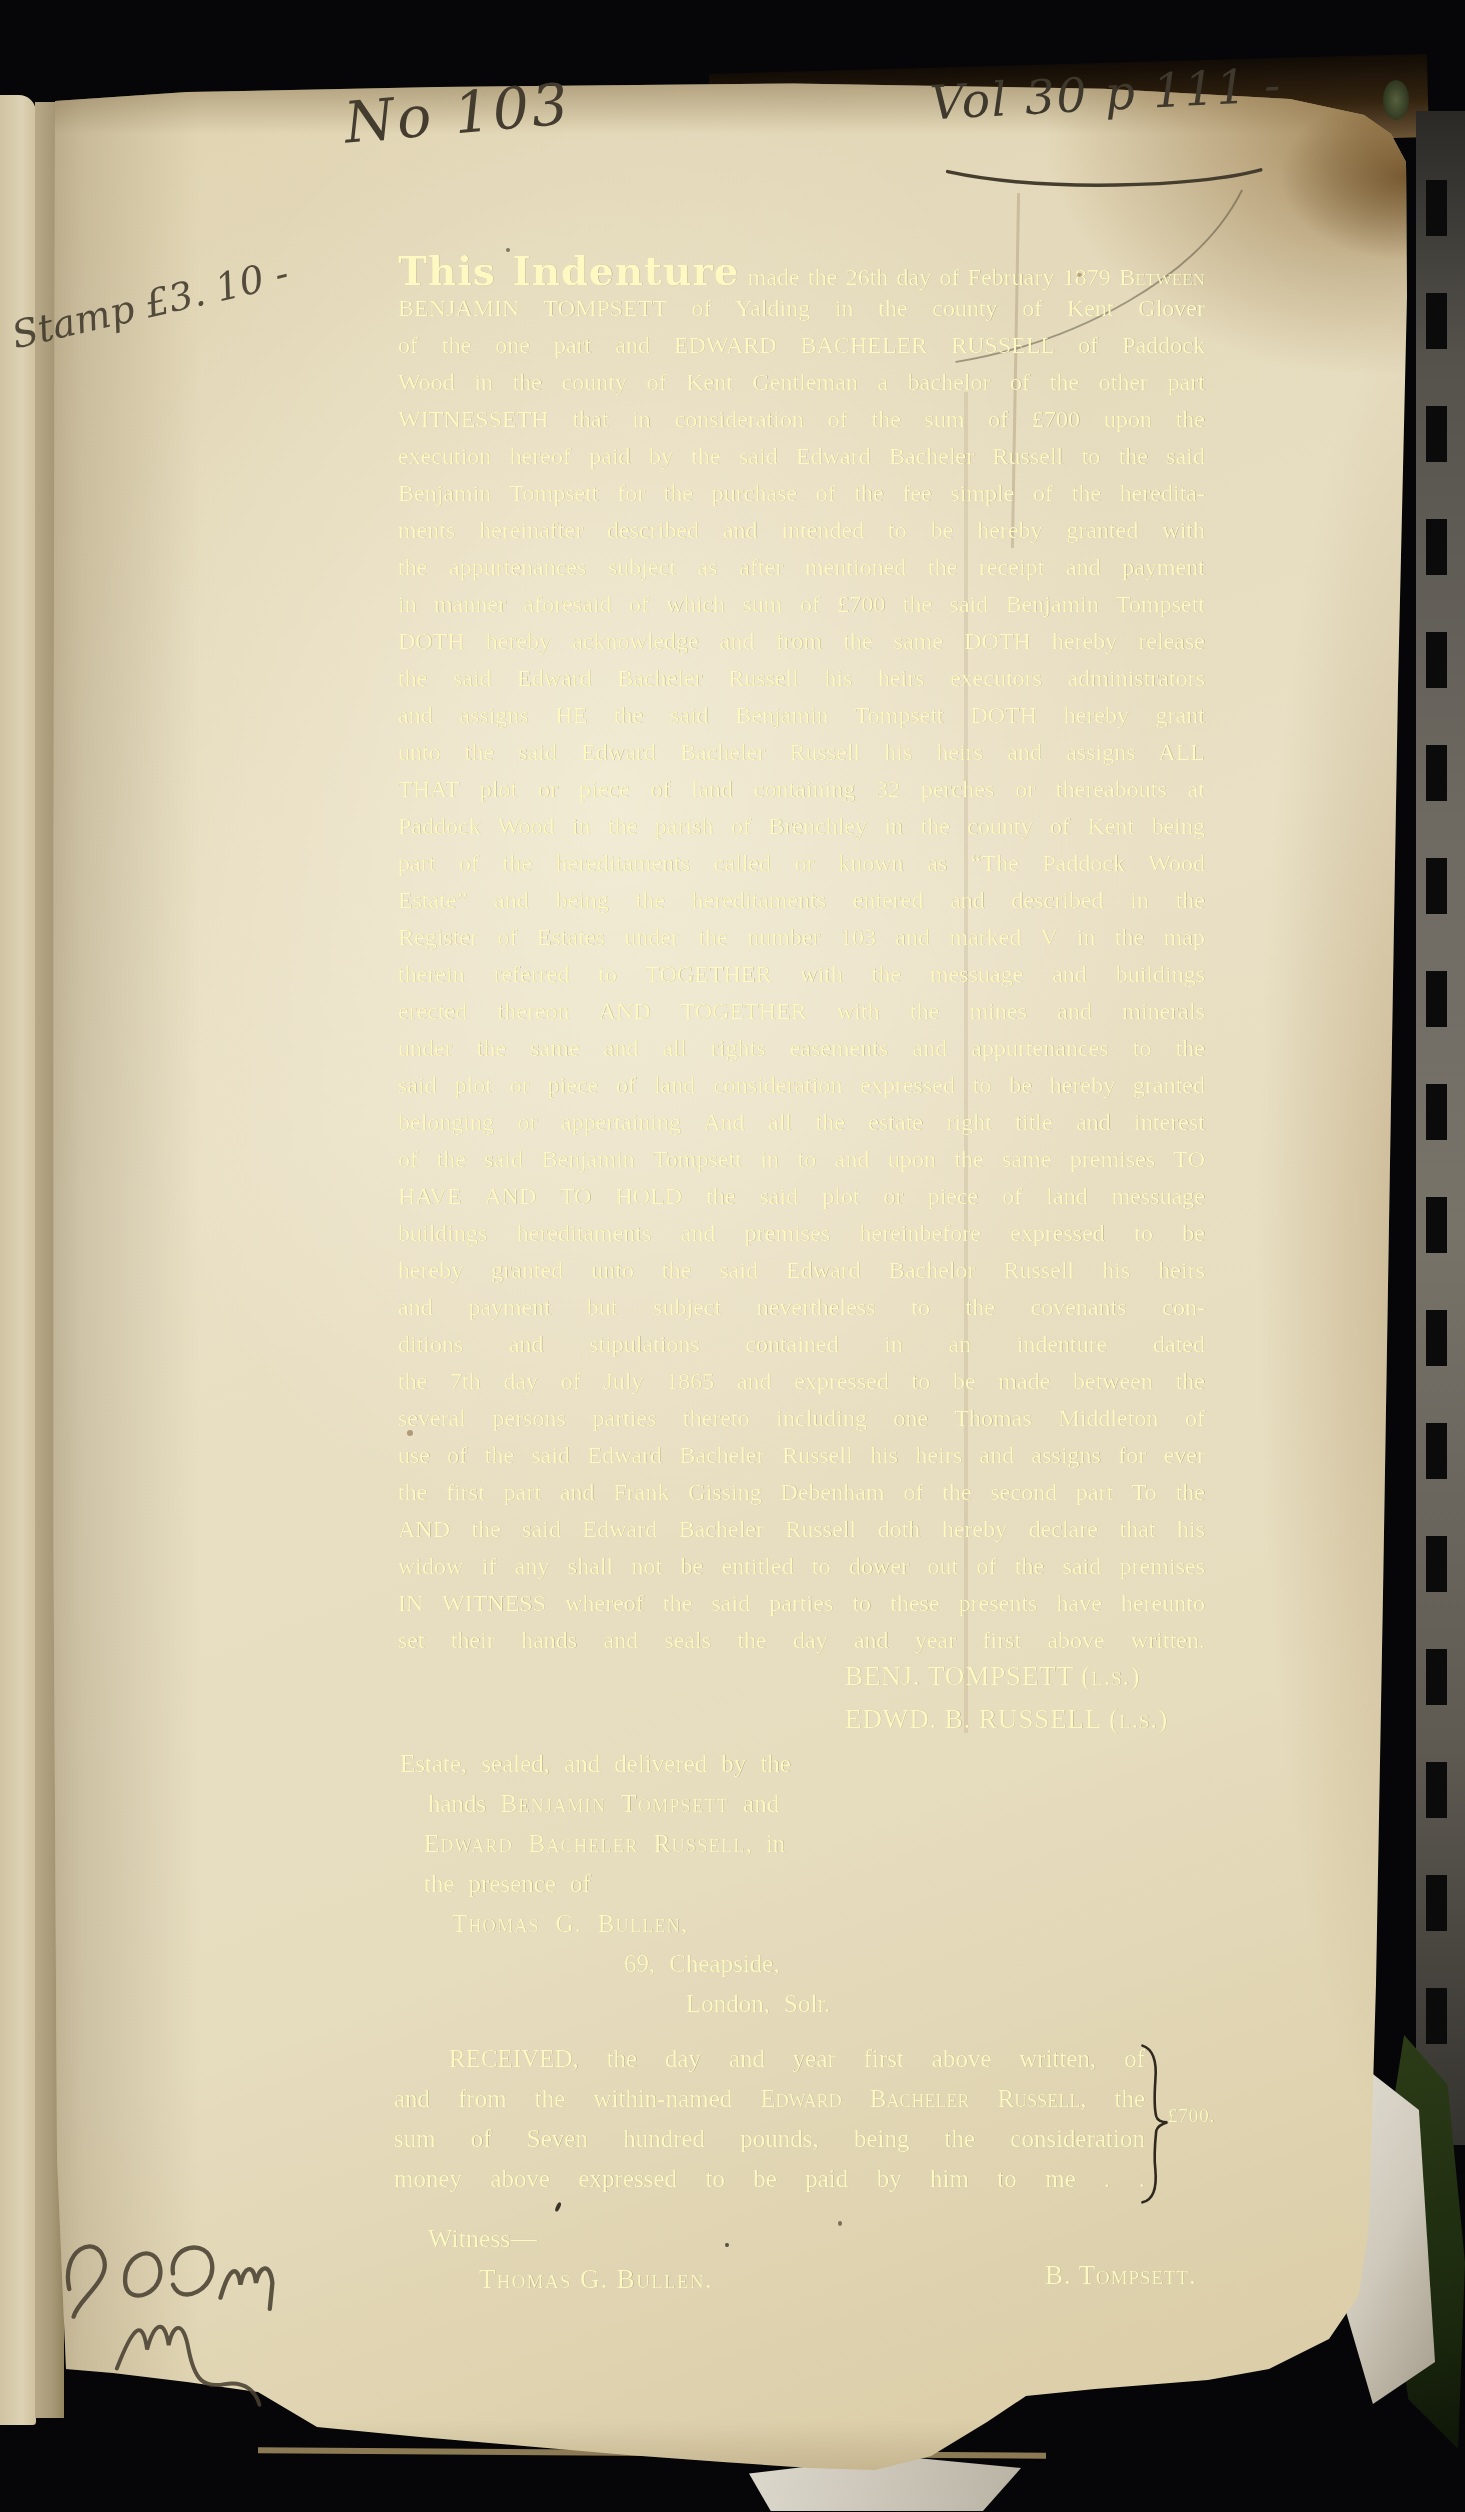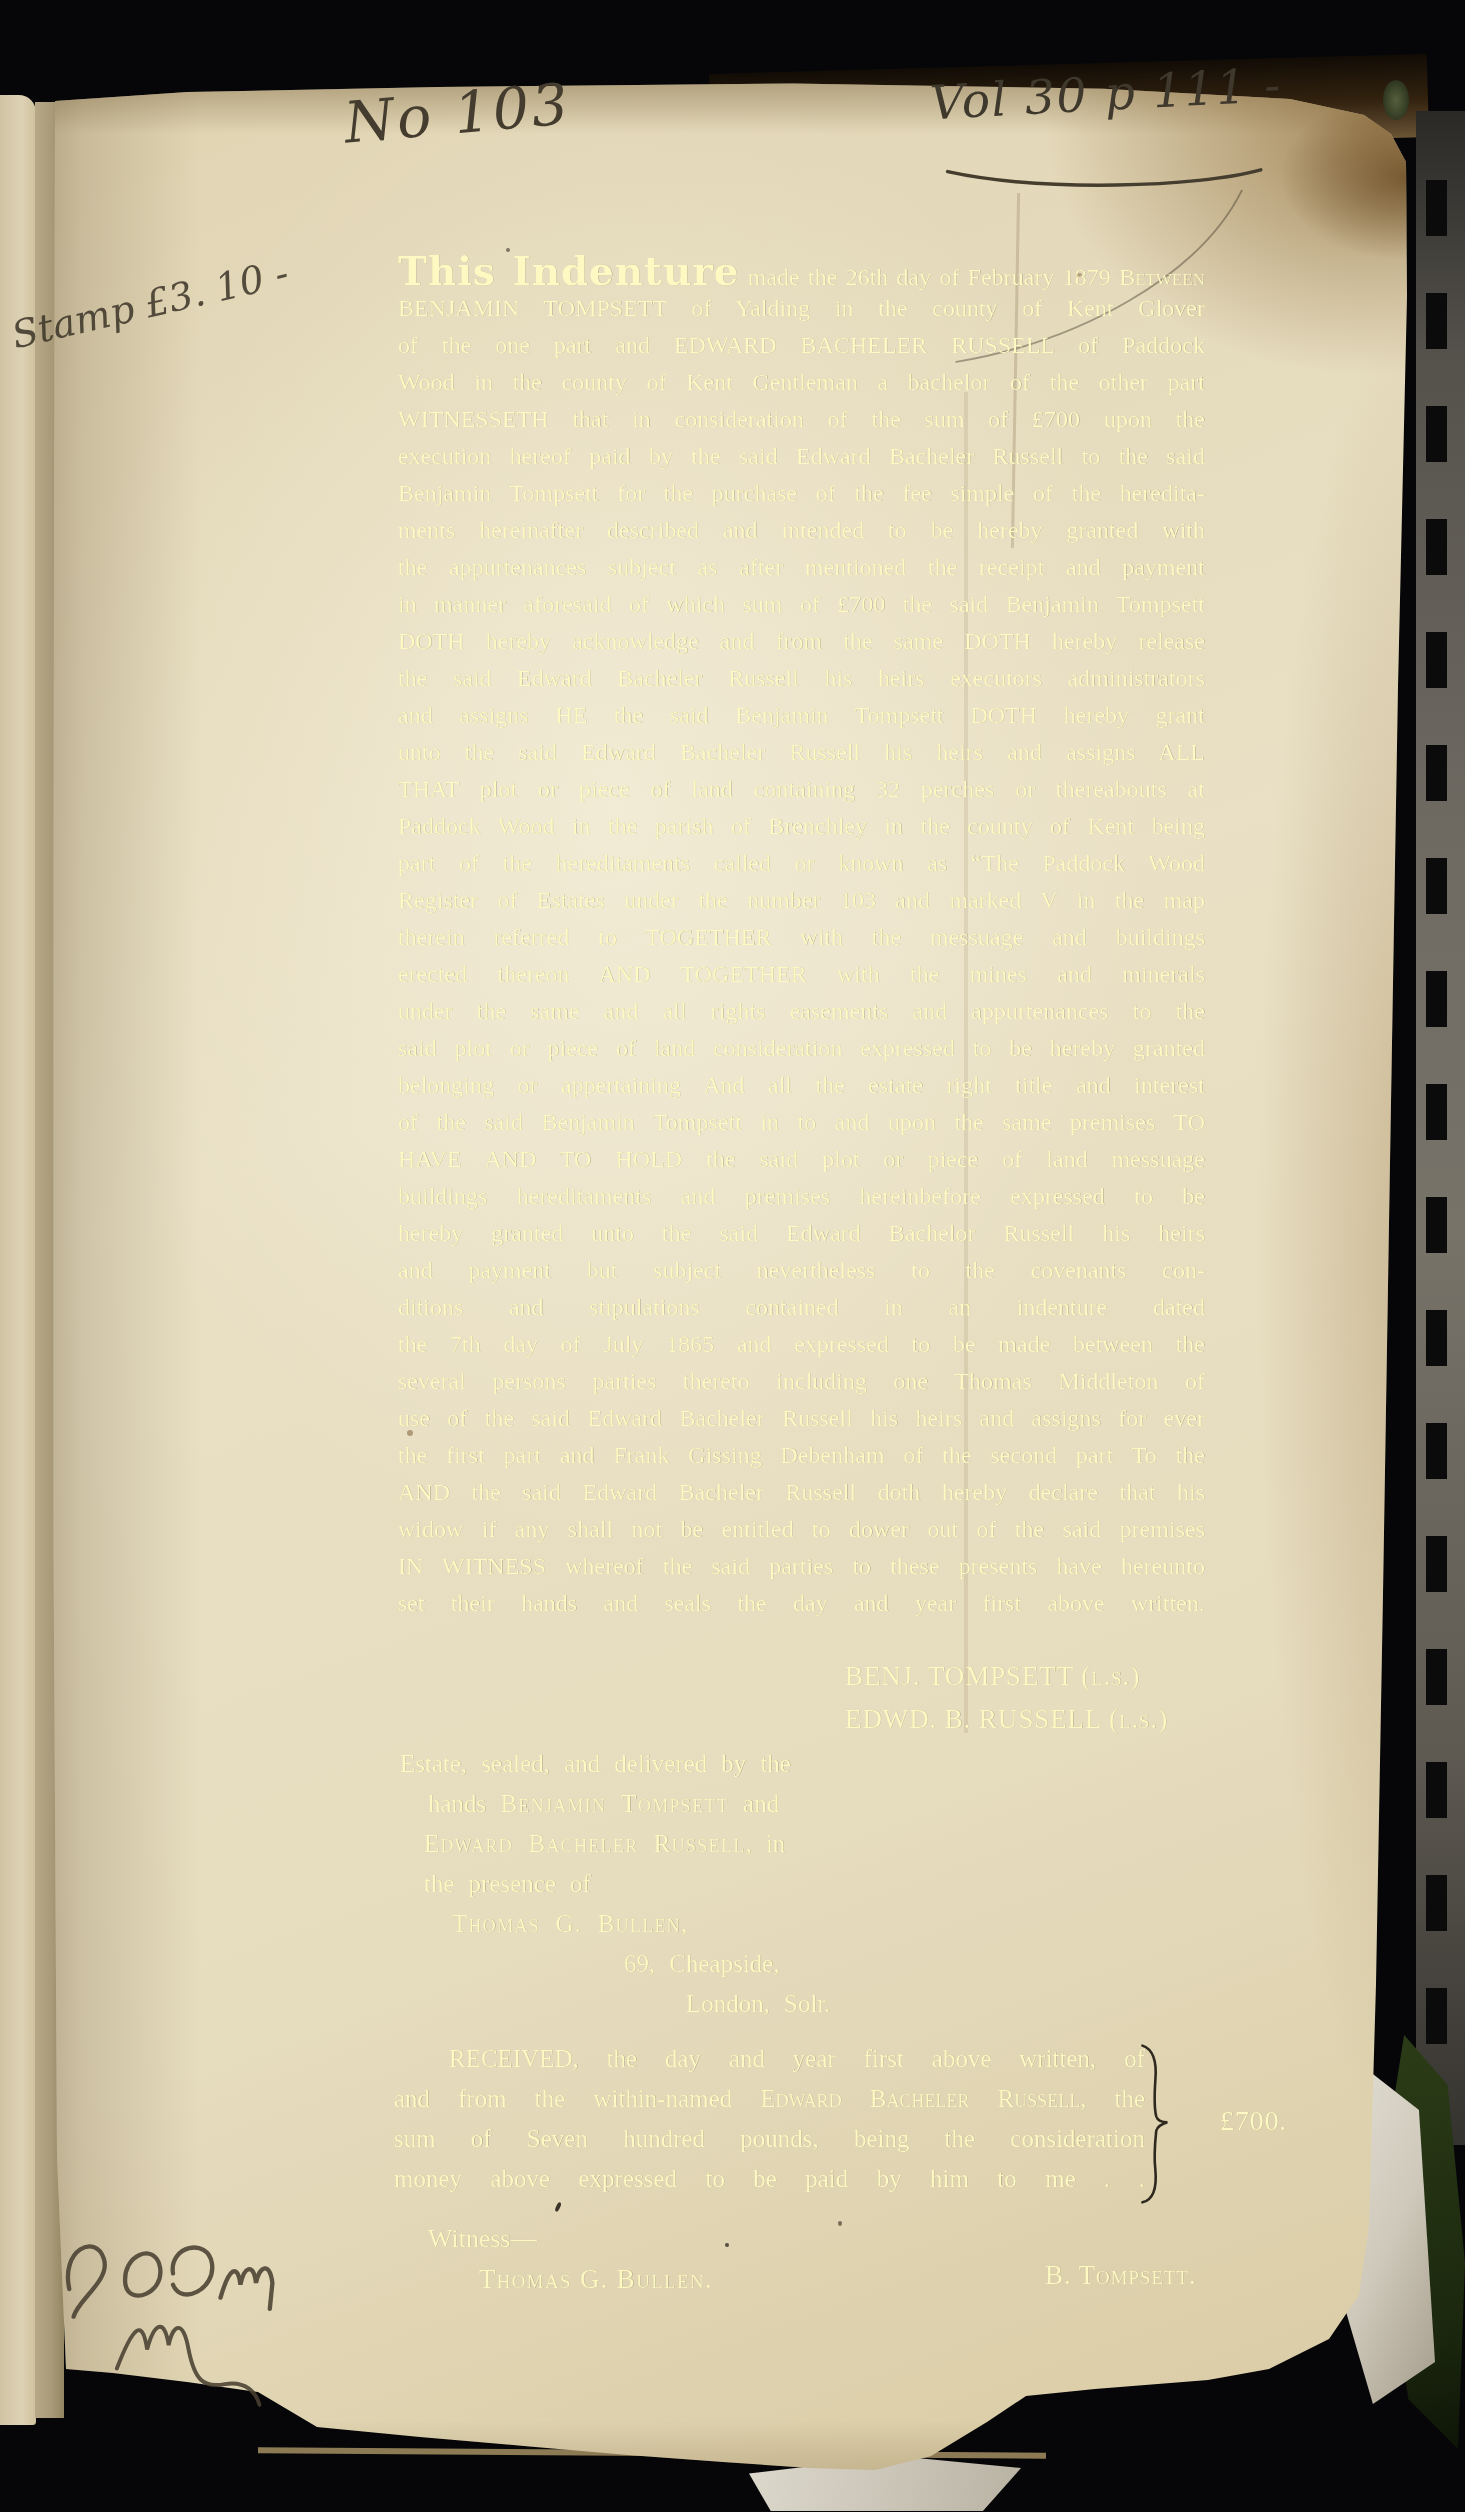--- a/index.html
+++ b/index.html
@@ -59,21 +59,21 @@
   .attest{position:absolute;left:400px;top:1744px;font-size:25px;line-height:40px;word-spacing:7.8px;}
   .attest .in1{padding-left:28px;}
   .attest .in2{padding-left:24px;}
   .attest .in3{padding-left:52px;}
   .attest .in4{padding-left:224px;}
   .attest .in5{padding-left:286px;}
   .attest .sc{letter-spacing:1.3px;}
   .receipt{position:absolute;left:394px;top:2039px;width:751px;font-size:25px;line-height:40px;}
   .receipt .r-line{text-align:justify;text-align-last:justify;height:40px;}
   .receipt .indent{text-indent:55px;}
-  .amount{position:absolute;left:1220px;top:2105px;font-size:28px;letter-spacing:0.9px;}
+  .amount{position:absolute;left:1168px;top:2105px;font-size:19px;letter-spacing:0.9px;}
   .witness-label{position:absolute;left:428px;top:2224px;font-size:26px;}
   .witness-name{position:absolute;left:479px;top:2264px;font-size:27px;letter-spacing:1.3px;}
   .witness-sig{position:absolute;left:997px;top:2260px;font-size:27px;letter-spacing:0.9px;margin-left:48px;}
   
   .hand{font-style:italic;color:#443c2e;font-family:"DejaVu Serif",serif;}
   .hw-no{position:absolute;left:344px;top:80px;font-size:57px;transform:rotate(-5deg);letter-spacing:2.6px;}
   .hw-vol{position:absolute;left:930px;top:66px;font-size:47px;transform:rotate(-3deg);letter-spacing:1.7px;color:#3f382c;}
   .hw-stamp{position:absolute;left:8.7px;top:282px;font-size:38px;transform:rotate(-13deg);color:rgba(58,50,38,.85);white-space:nowrap;}
   .speck{position:absolute;border-radius:50%;}
   svg{position:absolute;overflow:visible;}
@@ -118,20 +118,21 @@
         <div class="deed-line">ments hereinafter described and intended to be hereby granted with</div>
         <div class="deed-line">the appurtenances subject as after mentioned the receipt and payment</div>
         <div class="deed-line">in manner aforesaid of which sum of £700 the said Benjamin Tompsett</div>
         <div class="deed-line">DOTH hereby acknowledge and from the same DOTH hereby release</div>
         <div class="deed-line">the said Edward Bacheler Russell his heirs executors administrators</div>
         <div class="deed-line">and assigns HE the said Benjamin Tompsett DOTH hereby grant</div>
         <div class="deed-line">unto the said Edward Bacheler Russell his heirs and assigns ALL</div>
         <div class="deed-line">THAT plot or piece of land containing 32 perches or thereabouts at</div>
         <div class="deed-line">Paddock Wood in the parish of Brenchley in the county of Kent being</div>
         <div class="deed-line">part of the hereditaments called or known as “The Paddock Wood</div>
+        <div class="deed-line">Estate” and being the hereditaments entered and described in the</div>
         <div class="deed-line">Register of Estates under the number 103 and marked V in the map</div>
         <div class="deed-line">therein referred to TOGETHER with the messuage and buildings</div>
         <div class="deed-line">erected thereon AND TOGETHER with the mines and minerals</div>
         <div class="deed-line">under the same and all rights easements and appurtenances to the</div>
         <div class="deed-line">said plot or piece of land consideration expressed to be hereby granted</div>
         <div class="deed-line">belonging or appertaining And all the estate right title and interest</div>
         <div class="deed-line">of the said Benjamin Tompsett in to and upon the same premises TO</div>
         <div class="deed-line">HAVE AND TO HOLD the said plot or piece of land messuage</div>
         <div class="deed-line">buildings hereditaments and premises hereinbefore expressed to be</div>
         <div class="deed-line">hereby granted unto the said Edward Bachelor Russell his heirs</div>

